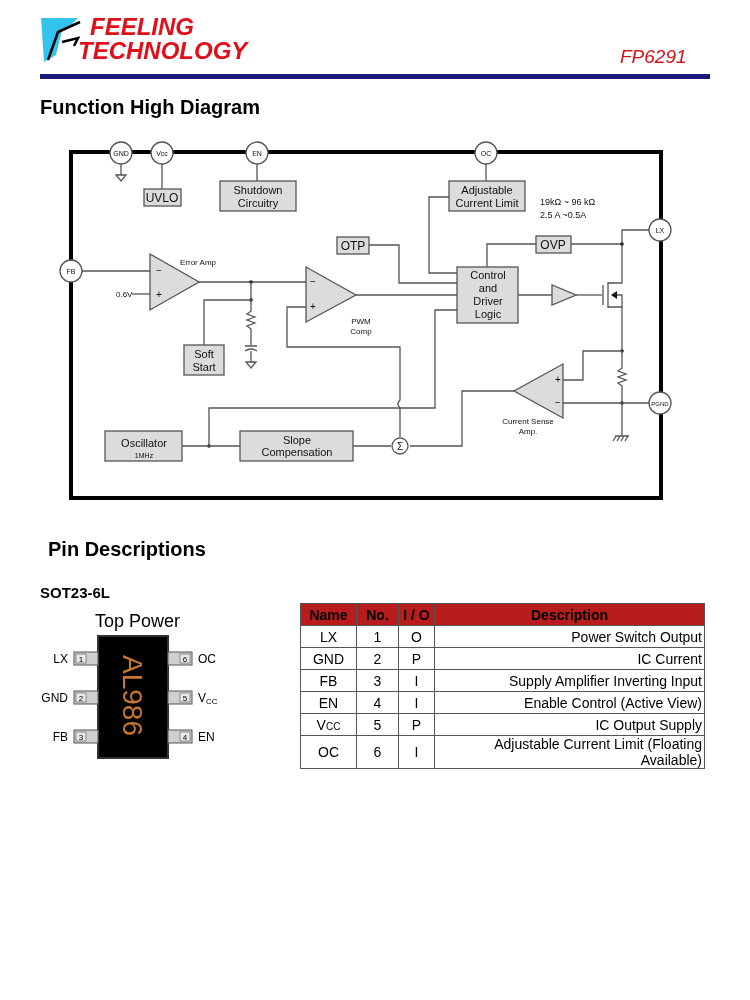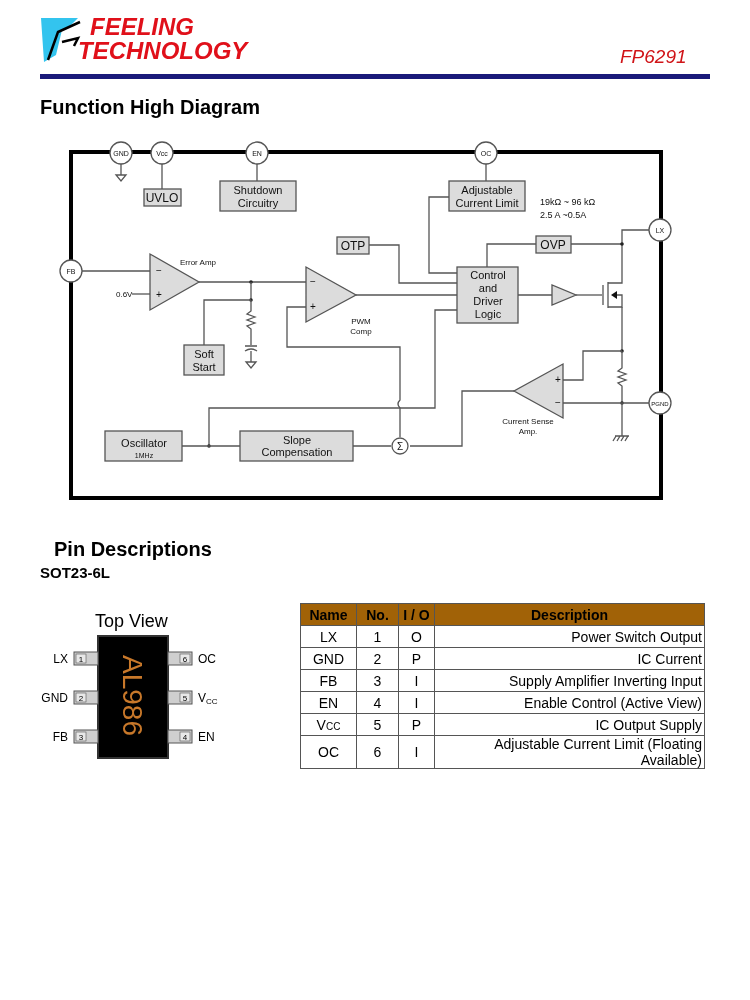--- a/index.html
+++ b/index.html
@@ -5,25 +5,25 @@
   html, body { margin:0; padding:0; background:#ffffff; }
   body { width:750px; height:1000px; position:relative; overflow:hidden; font-family:"Liberation Sans", sans-serif; color:#000; }
   .abs { position:absolute; }
   #logo { left:38px; top:10px; width:240px; height:60px; }
   .logo-text { font-family:"Liberation Sans", sans-serif; font-style:italic; font-weight:bold; fill:#e0101a; }
   #part-no { left:620px; top:46px; font-size:19px; font-weight:normal; font-style:italic; color:#d01418; }
   #header-rule { left:40px; top:74px; width:670px; height:5px; background:#1a1a7a; }
   .section-title { font-size:20px; font-weight:bold; color:#000; }
   #fbd-title { left:40px; top:96px; }
   #diagram { left:0; top:0; width:750px; height:1000px; }
-  #pin-title { left:54px; top:538px; }
-  #pkg-title { left:40px; top:564px; font-size:15px; font-weight:bold; }
+  #pin-title { left:48px; top:538px; }
+  #pkg-title { left:40px; top:584px; font-size:15px; font-weight:bold; }
   #top-view { left:95px; top:611px; font-size:18px; }
   #pin-table { left:300px; top:603px; border-collapse:collapse; font-size:14px; }
-  #pin-table th { background:#a16207; font-weight:bold; border:1px solid #555; height:21px; padding:0 2px; }
+  #pin-table th { background:#b91c1c; font-weight:bold; border:1px solid #555; height:21px; padding:0 2px; }
   #pin-table td { border:1px solid #555; height:21px; padding:0 2px; }
   #pin-table td.c { text-align:center; }
   #pin-table td.d { text-align:right; }
 </style>
 </head>
 <body>
 
 <svg id="logo" class="abs" viewBox="0 0 240 60">
   <polygon points="3,8 40,8 30,18 24,20 18,45 6,52" fill="#33c4ee"></polygon>
   <path d="M10,50 L20,22 L42,12 M24,32 L40,28 L36,36" stroke="#000" stroke-width="2.5" fill="none"></path>
@@ -209,21 +209,21 @@
   <path class="w" d="M353,446 L391,446"></path>
 
   <g>
     <circle cx="400" cy="446" r="8" fill="#fff" stroke="#555" stroke-width="1.3"></circle>
     <text class="t" x="400" y="450" font-size="10" text-anchor="middle">Σ</text>
   </g>
 </svg>
 
 <div id="pin-title" class="abs section-title">Pin Descriptions</div>
 <div id="pkg-title" class="abs">SOT23-6L</div>
-<div id="top-view" class="abs">Top View</div>
+<div id="top-view" class="abs">Top Power</div>
 
 <svg class="abs" style="left:30px;top:630px" width="200" height="140" viewBox="0 0 200 140">
   <rect x="68" y="6" width="70" height="122" fill="#000" stroke="#333" stroke-width="2"></rect>
   <text x="0" y="0" font-family="Liberation Sans, sans-serif" font-size="28" fill="#c8782a" transform="translate(93,25) rotate(90)">AL986</text>
 
   <g>
     <rect x="44" y="22" width="24" height="13" fill="#cfcfcf" stroke="#555"></rect>
     <rect x="46" y="24" width="10" height="9" fill="#e8e8e8" stroke="#555" stroke-width="0.6"></rect>
     <text x="51" y="32" font-size="8" text-anchor="middle" font-family="Liberation Sans, sans-serif">1</text>
     <text x="38" y="33" font-size="12" text-anchor="end" font-family="Liberation Sans, sans-serif">LX</text>

